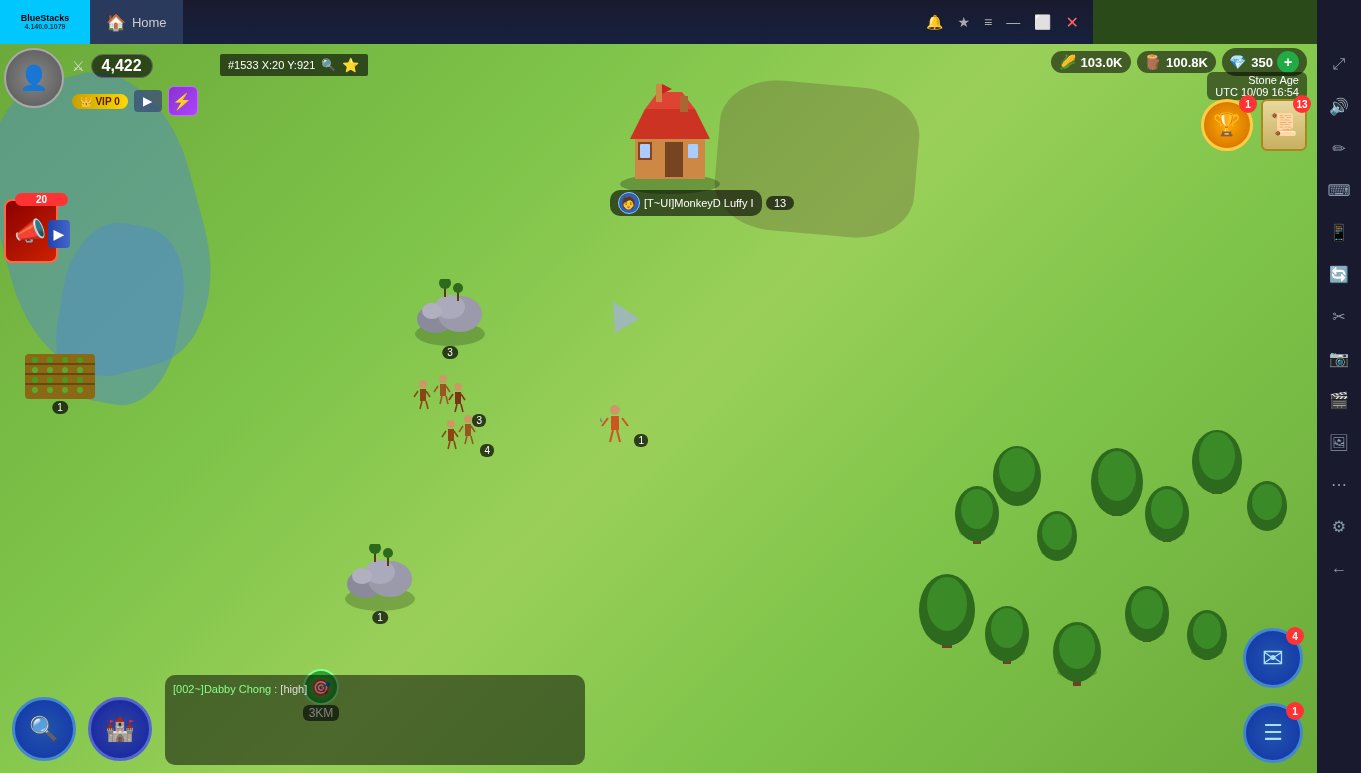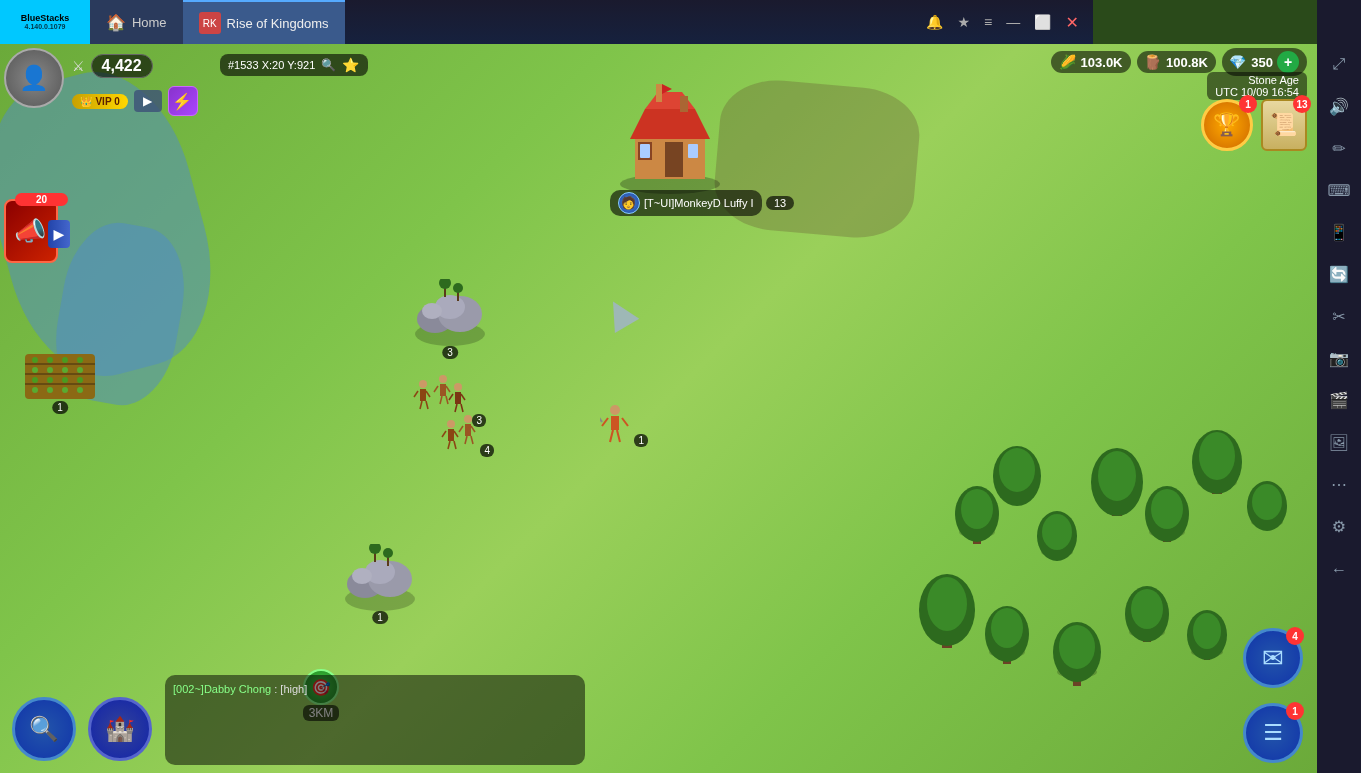--- a/index.html
+++ b/index.html
@@ -88,21 +88,21 @@
     }
     .power-icon { color: #ddd; font-size: 14px; }
     .power-value {
       background: rgba(0,0,0,0.6); color: #fff; font-size: 16px; font-weight: bold;
       padding: 2px 10px; border-radius: 12px; border: 1px solid #666;
     }
 
     #coord-display {
       position: absolute; top: 10px; left: 220px;
       background: rgba(0,0,0,0.6); color: #fff; font-size: 11px;
-      padding: 3px 8px; border-radius: 8px; display: flex; align-items: center; gap: 6px;
+      padding: 3px 8px; border-radius: 2px; display: flex; align-items: center; gap: 6px;
     }
     .search-icon-small { color: #aaa; font-size: 12px; cursor: pointer; pointer-events: all; }
     .star-icon { color: #ffd700; font-size: 14px; cursor: pointer; pointer-events: all; }
 
     #vip-bar {
       position: absolute; top: 42px; left: 72px;
       display: flex; align-items: center; gap: 6px;
     }
     .vip-badge {
       background: linear-gradient(90deg, #c8a000, #ffd700); color: #5a2000;
@@ -301,24 +301,20 @@
 <body>
 
 <div id="titlebar">
   <div id="bs-logo">
     <div class="logo-text">BlueStacks</div>
     <div class="logo-version">4.140.0.1079</div>
   </div>
   <div class="tab-home">
     <span class="home-icon">🏠</span>
     <span>Home</span>
-  </div>
-  <div class="tab-game">
-    <div class="game-icon">RK</div>
-    <span>Rise of Kingdoms</span>
   </div>
   <div class="titlebar-spacer"></div>
   <div class="titlebar-controls">
     <span>🔔</span>
     <span>★</span>
     <span>≡</span>
     <span>—</span>
     <span>⬜</span>
     <span>✕</span>
   </div>

